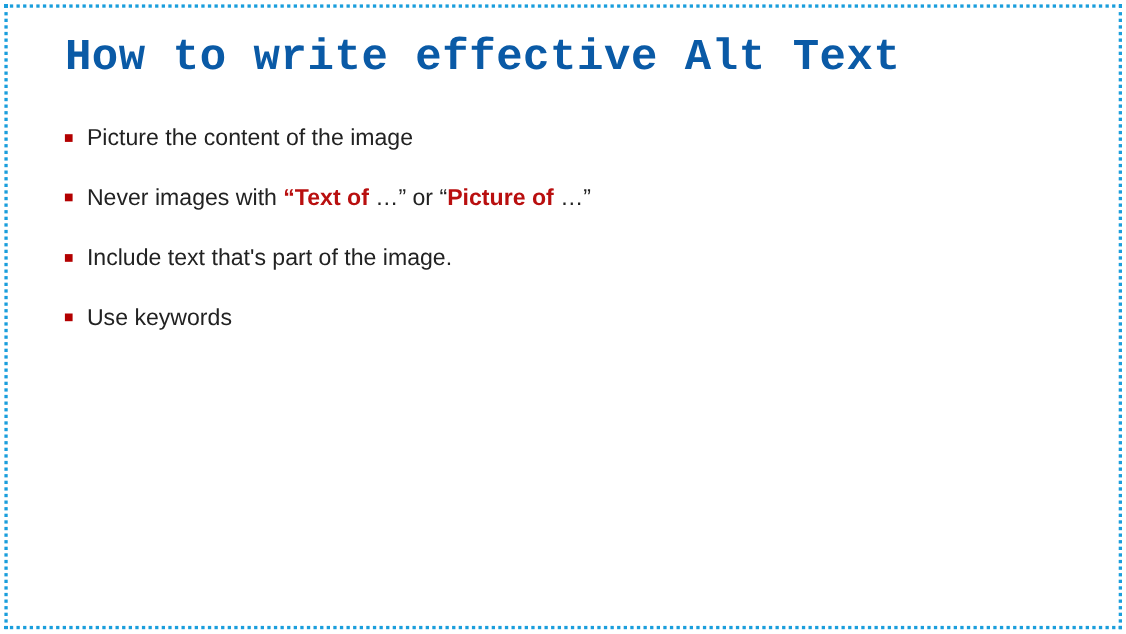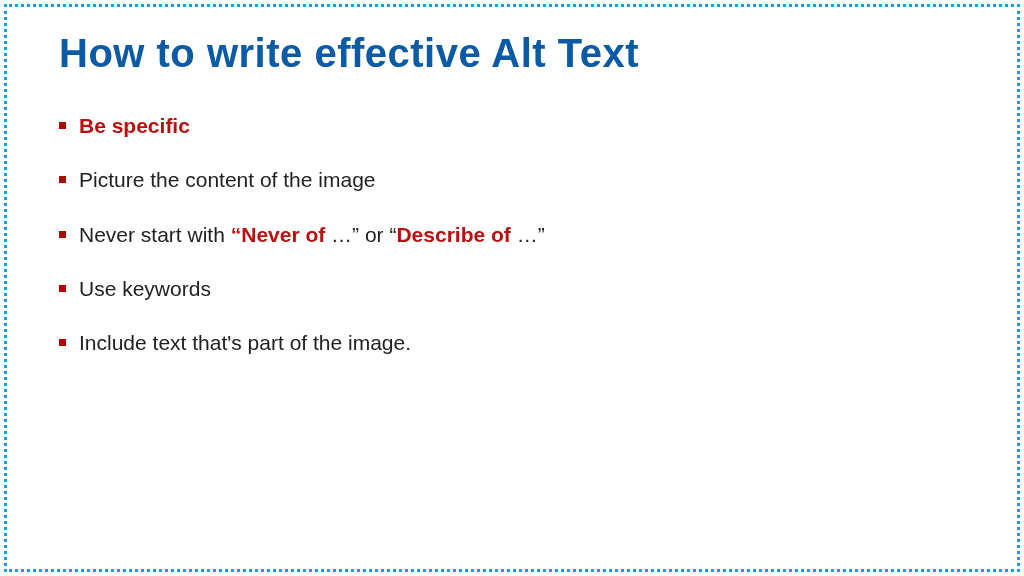--- a/index.html
+++ b/index.html
@@ -13,21 +13,21 @@
   .slide {
     width: 100%;
     height: 100%;
     border: 3px dotted #1a9edc;
     padding: 24px 52px 30px 52px;
   }
   .title {
     color: #0a5aa6;
     font-size: 40px;
     font-weight: 800;
-    font-family: Liberation Sans, sans-serif;
+    font-family: Liberation Mono, monospace;
     letter-spacing: 0.5px;
     margin-bottom: 36px;
   }
   ul.points {
     list-style: none;
   }
   ul.points li {
     position: relative;
     padding-left: 20px;
     font-size: 21px;
@@ -47,28 +47,25 @@
   .red { color: #b90f0f; }
   .bold { font-weight: 700; }
 </style>
 </head>
 <body>
 
 <div class="slide">
   <h1 class="title">How to write effective Alt Text</h1>
   <ul class="points">
     <li>
-      <span class="red bold">Be specific</span>
-    </li>
-    <li>
       <span>Picture the content of the image</span>
     </li>
     <li>
-      <span>Never start with </span><span class="red bold">“</span><span class="red bold">Never of</span><span> …” </span><span>or “</span><span class="red bold">Describe of</span><span> …”</span>
+      <span>Never images with </span><span class="red bold">“</span><span class="red bold">Text of</span><span> …” </span><span>or “</span><span class="red bold">Picture of</span><span> …”</span>
+    </li>
+    <li>
+      <span>Include text that's part of the image.</span>
     </li>
     <li>
       <span>Use keywords</span>
-    </li>
-    <li>
-      <span>Include text that's part of the image.</span>
     </li>
   </ul>
 </div>
 
 </body></html>

